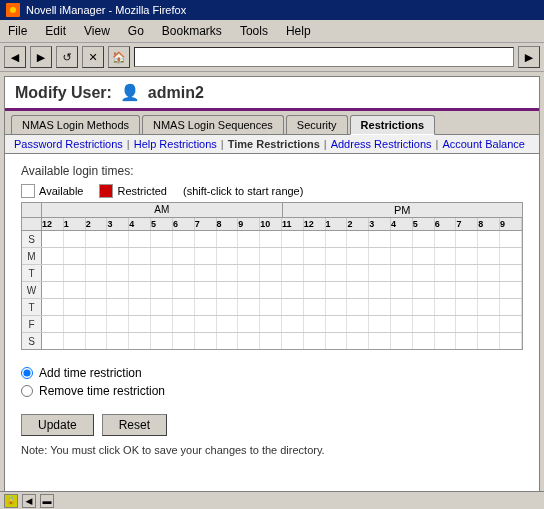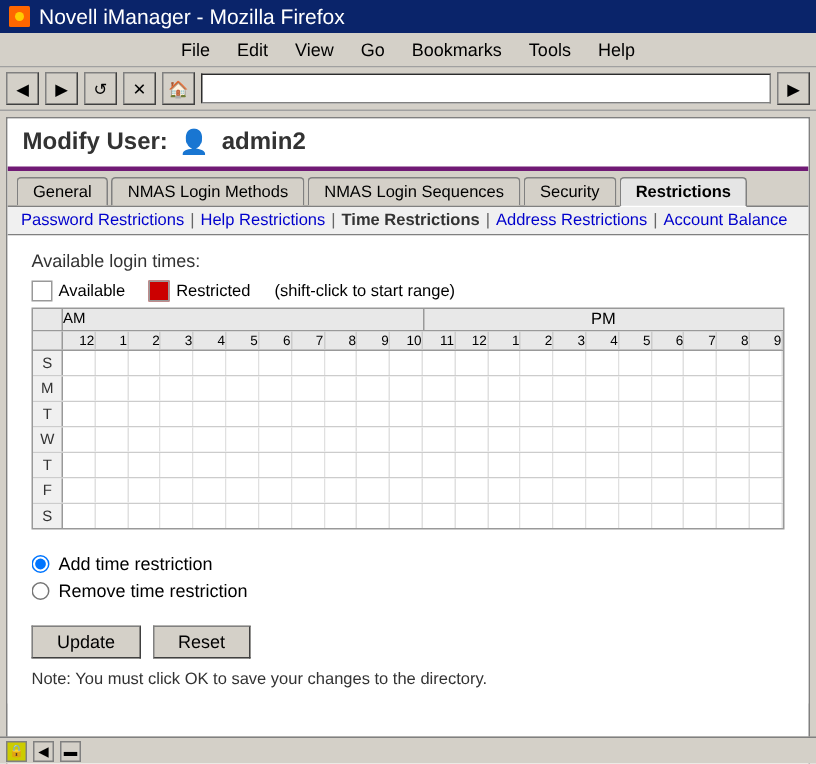--- a/index.html
+++ b/index.html
@@ -10,21 +10,21 @@
       width: 544px;
       height: 509px;
       overflow: hidden;
     }
 
     
     .title-bar {
       background: #0a246a;
       color: white;
       padding: 3px 6px;
-      font-size: 14px;
+      font-size: 11px;
       display: flex;
       align-items: center;
       gap: 6px;
     }
     .title-bar-icon {
       width: 14px;
       height: 14px;
       background: #ff6600;
       border-radius: 1px;
       display: inline-flex;
@@ -36,21 +36,20 @@
     }
 
     
     .menu-bar {
       background: #d4d0c8;
       border-bottom: 1px solid #a0a0a0;
       padding: 2px 4px;
       display: flex;
       gap: 10px;
       font-size: 12px;
-      justify-content: center;
     }
     .menu-item {
       padding: 2px 4px;
       cursor: pointer;
     }
 
     
     .toolbar {
       background: #d4d0c8;
       border-bottom: 1px solid #a0a0a0;
@@ -208,21 +207,21 @@
       background: #e8e8e8;
       border-bottom: 1px solid #999;
     }
     .time-header-label {
       width: 20px;
       min-width: 20px;
       border-right: 1px solid #999;
     }
     .time-header-am {
       flex: 1;
-      text-align: left;
+      text-align: center;
       border-right: 1px solid #999;
       font-size: 10px;
       padding: 1px 0;
     }
     .time-header-pm {
       flex: 1;
       text-align: center;
       font-size: 11px;
       padding: 1px 0;
     }
@@ -232,25 +231,26 @@
       background: #e8e8e8;
       border-bottom: 1px solid #999;
     }
     .day-label-empty {
       width: 20px;
       min-width: 20px;
       border-right: 1px solid #999;
     }
     .hour-cell {
       min-width: 18px;
-      text-align: right;
+      text-align: left;
       font-size: 9px;
       padding: 1px 0;
       border-right: 1px solid #ccc;
       flex: 1;
+      font-weight: bold;
     }
 
     .day-row {
       display: flex;
       border-bottom: 1px solid #ccc;
     }
     .day-row:last-child { border-bottom: none; }
     .day-name {
       width: 20px;
       min-width: 20px;
@@ -384,21 +384,20 @@
 
     <div class="page-header">
       <span class="page-title">
         <span>Modify User:</span>
       </span>
       <span class="user-icon">👤</span>
       <span class="page-title">admin2</span>
     </div>
 
     <div class="tabs">
-      <div class="tab">General</div>
       <div class="tab">NMAS Login Methods</div>
       <div class="tab">NMAS Login Sequences</div>
       <div class="tab">Security</div>
       <div class="tab active">Restrictions</div>
     </div>
 
     <div class="sub-tabs">
       <a class="sub-tab">Password Restrictions</a>
       <span class="sub-tab-sep"> | </span>
       <a class="sub-tab">Help Restrictions</a>

